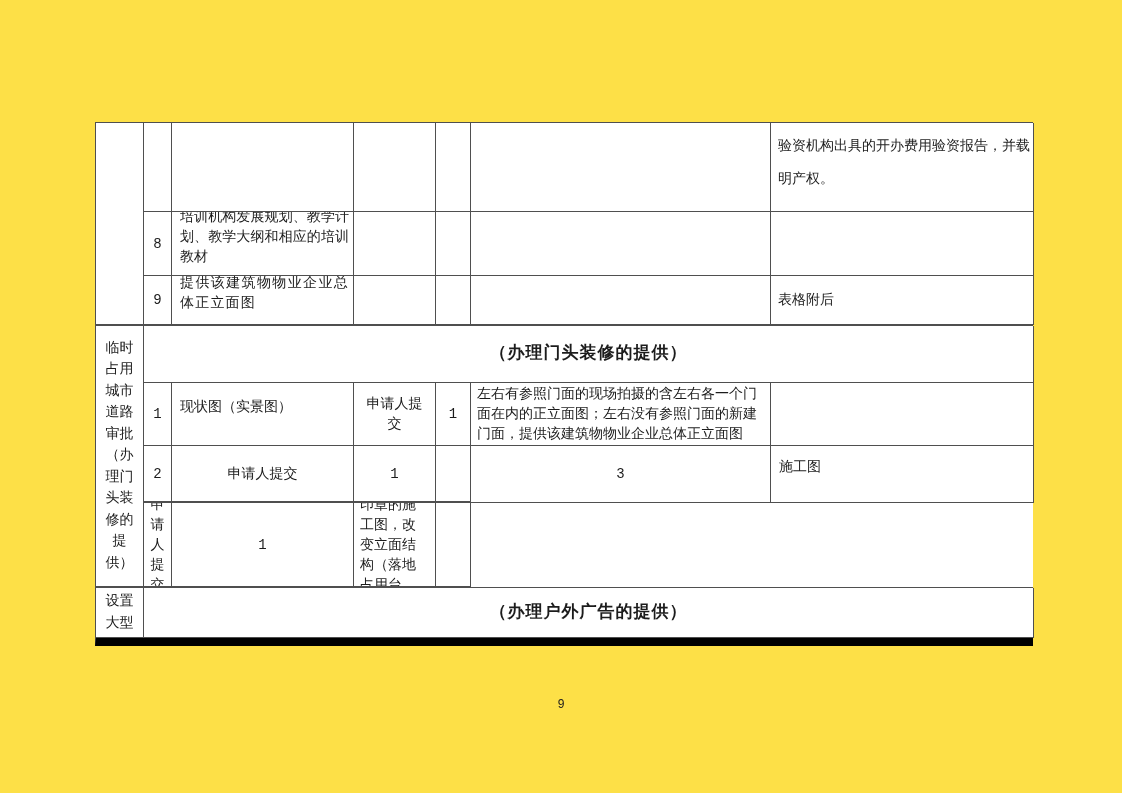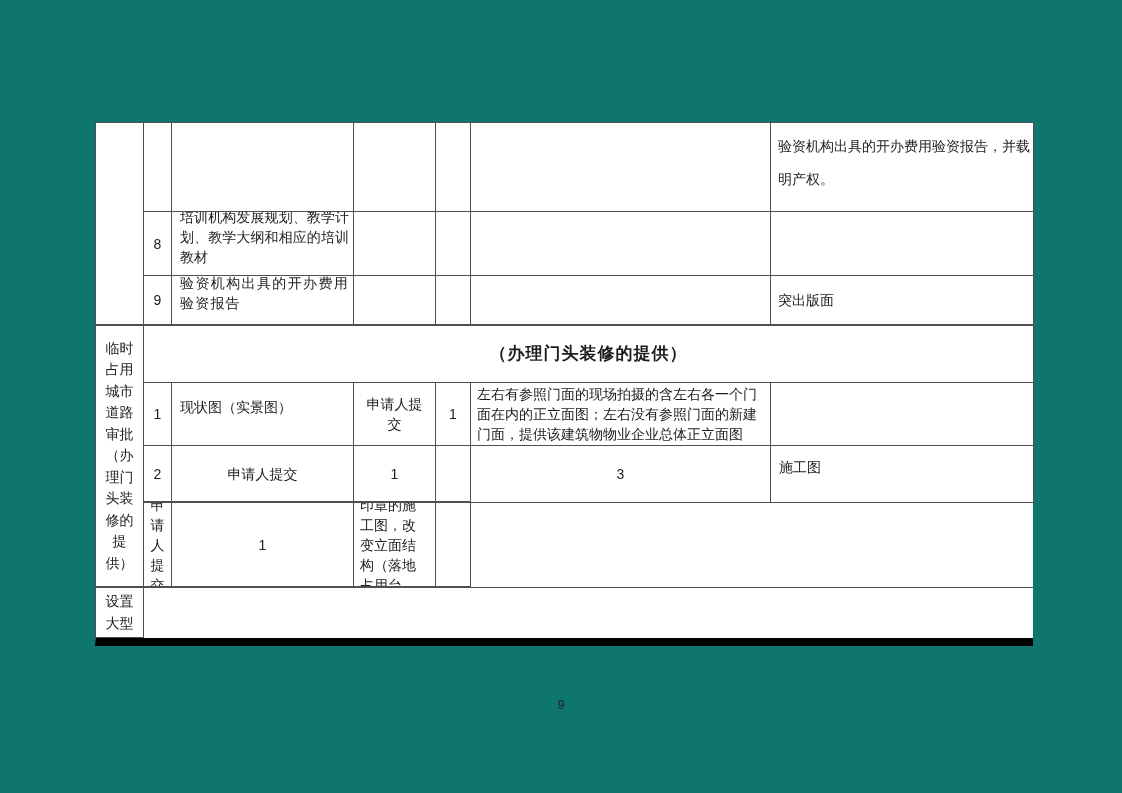--- a/index.html
+++ b/index.html
@@ -4,22 +4,22 @@
 <style>
   html, body {
     margin: 0;
     padding: 0;
     background: #ffffff;
   }
   .page {
     position: relative;
     width: 1122px;
     height: 793px;
-    background: #0f766e;
-    font-family: Liberation Sans, sans-serif;
+    background: #fde047;
+    font-family: Liberation Mono, monospace;
     color: #1c1c1c;
     overflow: hidden;
   }
   .doc-table-wrap {
     position: absolute;
     left: 95px;
     top: 122px;
     width: 938px;
   }
   .tbl {
@@ -115,25 +115,25 @@
       <div class="cell notes-cell notes-top">验资机构出具的开办费用验资报告，并载明产权。</div>
 
       <div class="cell num-cell">8</div>
       <div class="cell name-cell">培训机构发展规划、教学计划、教学大纲和相应的培训教材</div>
       <div class="cell provider-cell"></div>
       <div class="cell count-cell"></div>
       <div class="cell desc-cell"></div>
       <div class="cell notes-cell"></div>
 
       <div class="cell num-cell">9</div>
-      <div class="cell name-cell name-spaced">验资机构出具的开办费用验资报告</div>
+      <div class="cell name-cell name-spaced">提供该建筑物物业企业总体正立面图</div>
       <div class="cell provider-cell"></div>
       <div class="cell count-cell"></div>
       <div class="cell desc-cell"></div>
-      <div class="cell notes-cell">突出版面</div>
+      <div class="cell notes-cell">表格附后</div>
     </div>
 
     <div class="tbl tbl-b">
       <div class="cell cat-cell cat-b">临时
 占用
 城市
 道路
 审批
 （办
 理门
@@ -160,18 +160,19 @@
       <div class="cell name-cell">施工图</div>
       <div class="cell provider-cell">申请人提交</div>
       <div class="cell count-cell">1</div>
       <div class="cell desc-cell">简易门头只标注尺码，大型门头须提供具有设计资质的单位加盖印章的施工图，改变立面结构（落地占用台街）的，还须提供经规划主管部门审核批准的变更规划方案</div>
       <div class="cell notes-cell"></div>
     </div>
 
     <div class="tbl tbl-c">
       <div class="cell cat-cell">设置
 大型</div>
+      <div class="cell banner-cell">（办理户外广告的提供）</div>
     </div>
 
   </div>
 
   <div class="page-number">9</div>
 </div>
 
 </body></html>

